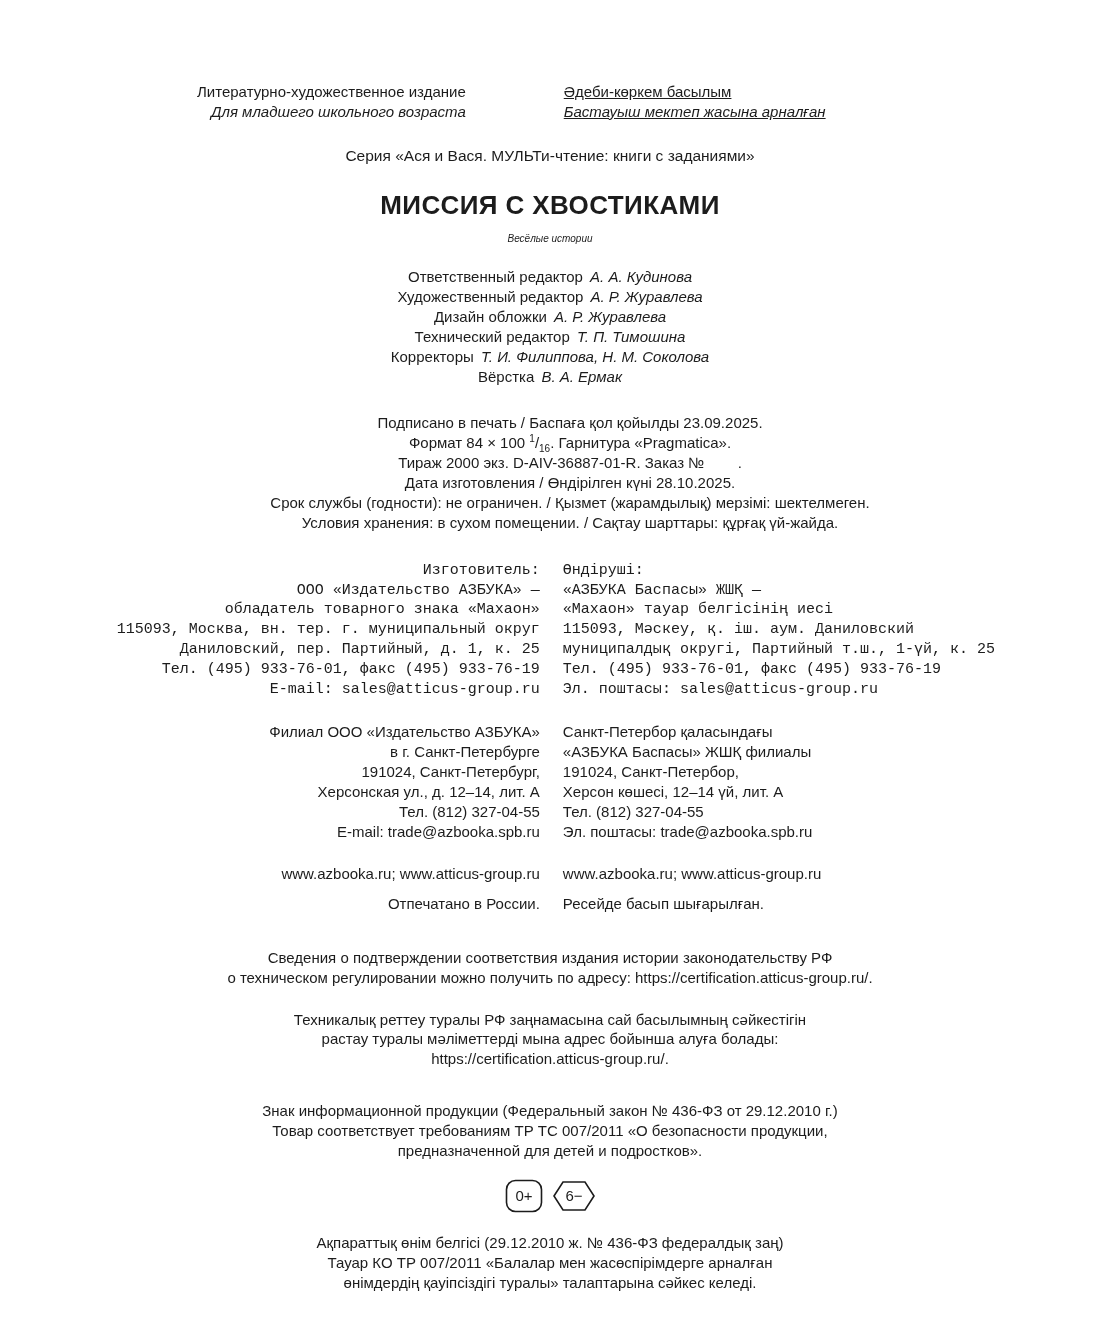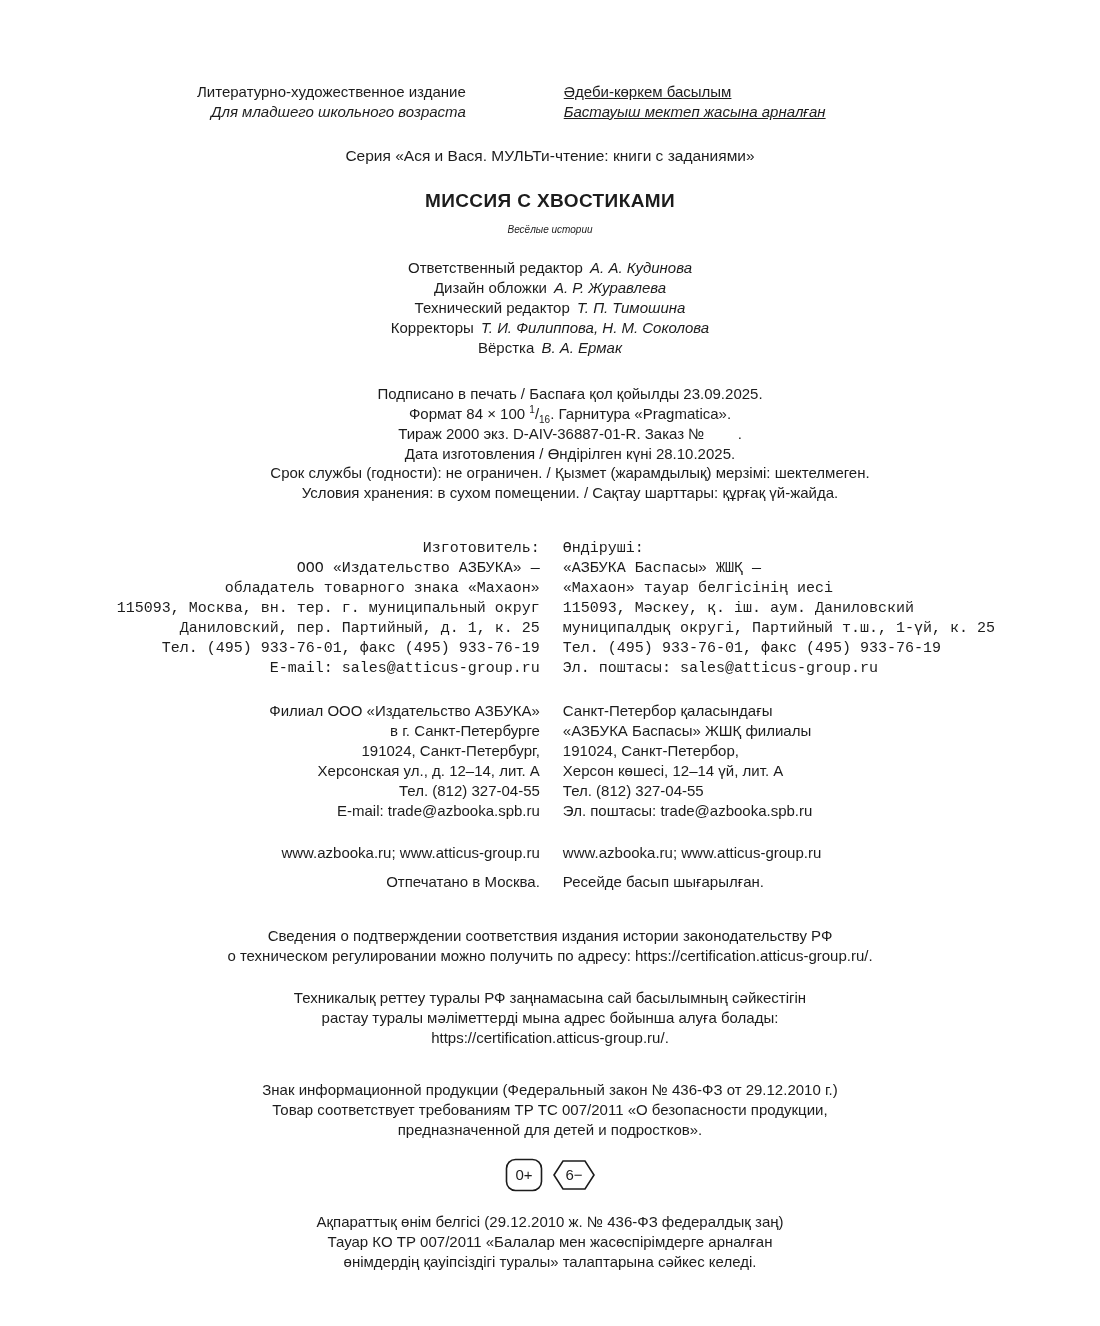--- a/index.html
+++ b/index.html
@@ -19,25 +19,25 @@
   p { margin:0; }
   .it { font-style:italic; }
   .center { text-align:center; }
   .two-col { display:flex; width:100%; }
   .col-l { width:550px; text-align:right; padding-right:10px; }
   .col-r { width:550px; text-align:left; padding-left:13px; }
   .header-edition .col-l { padding-right:88px; }
   .header-edition .col-r { padding-left:10px;text-decoration:underline; }
   .header-edition { margin-bottom:24px; }
   .series { margin-bottom:22px; font-size:15.5px; }
-  .title { font-size:19px; font-weight:bold; letter-spacing:0.4px; margin-bottom:9px; }
+  .title { font-size:26px; font-weight:bold; letter-spacing:0.4px; margin-bottom:9px; }
   .subtitle { font-size:10px; margin-bottom:22px; }
   .credits { margin-bottom:26px; }
   .credits .name { margin-left:3px; }
-  .print-info { margin-bottom:36px;padding-left:40px; }
+  .print-info { margin-bottom:28px;padding-left:40px; }
   sup, sub { font-size:10px; line-height:0; }
   .manufacturer { margin-bottom:22px;font-family:Liberation Mono, monospace; }
   .branch { margin-bottom:22px; }
   .web-row { margin-bottom:10px; }
   .printed-row { margin-bottom:34px; }
   .cert-ru { margin-bottom:22px; }
   .cert-kz { margin-bottom:32px; }
   .info-ru { margin-bottom:18px; }
   .badges { display:flex; justify-content:center; align-items:center; gap:9px; margin-bottom:20px; }
   .badges svg { display:block; }
@@ -62,20 +62,21 @@
     </div>
   </div>
 
   <p class="center series">Серия «Ася и Вася. МУЛЬТи-чтение: книги с заданиями»</p>
 
   <div class="center title">МИССИЯ С ХВОСТИКАМИ</div>
   <p class="center subtitle it">Весёлые истории</p>
 
   <div class="center credits">
     <p><span>Ответственный редактор</span> <span class="it name">А. А. Кудинова</span></p>
+    <p><span>Художественный редактор</span> <span class="it name">А. Р. Журавлева</span></p>
     <p><span>Дизайн обложки</span> <span class="it name">А. Р. Журавлева</span></p>
     <p><span>Технический редактор</span> <span class="it name">Т. П. Тимошина</span></p>
     <p><span>Корректоры</span> <span class="it name">Т. И. Филиппова, Н. М. Соколова</span></p>
     <p><span>Вёрстка</span> <span class="it name">В. А. Ермак</span></p>
   </div>
 
   <div class="center print-info">
     <p>Подписано в печать / Баспаға қол қойылды 23.09.2025.</p>
     <p><span>Формат 84 × 100 </span><sup>1</sup><span>/</span><sub>16</sub><span>. Гарнитура «Pragmatica».</span></p>
     <p>Тираж 2000 экз. D-AIV-36887-01-R. Заказ №&nbsp;&nbsp;&nbsp;&nbsp;&nbsp;&nbsp;&nbsp;&nbsp;.</p>
@@ -128,21 +129,21 @@
     <div class="col-l">
       <p>www.azbooka.ru;  www.atticus-group.ru</p>
     </div>
     <div class="col-r">
       <p>www.azbooka.ru;  www.atticus-group.ru</p>
     </div>
   </div>
 
   <div class="two-col printed-row">
     <div class="col-l">
-      <p>Отпечатано в Москва.</p>
+      <p>Отпечатано в России.</p>
     </div>
     <div class="col-r">
       <p>Ресейде басып шығарылған.</p>
     </div>
   </div>
 
   <div class="center cert-ru">
     <p>Сведения о подтверждении соответствия издания истории законодательству РФ</p>
     <p>о техническом регулировании можно получить по адресу: https://certification.atticus-group.ru/.</p>
   </div>

